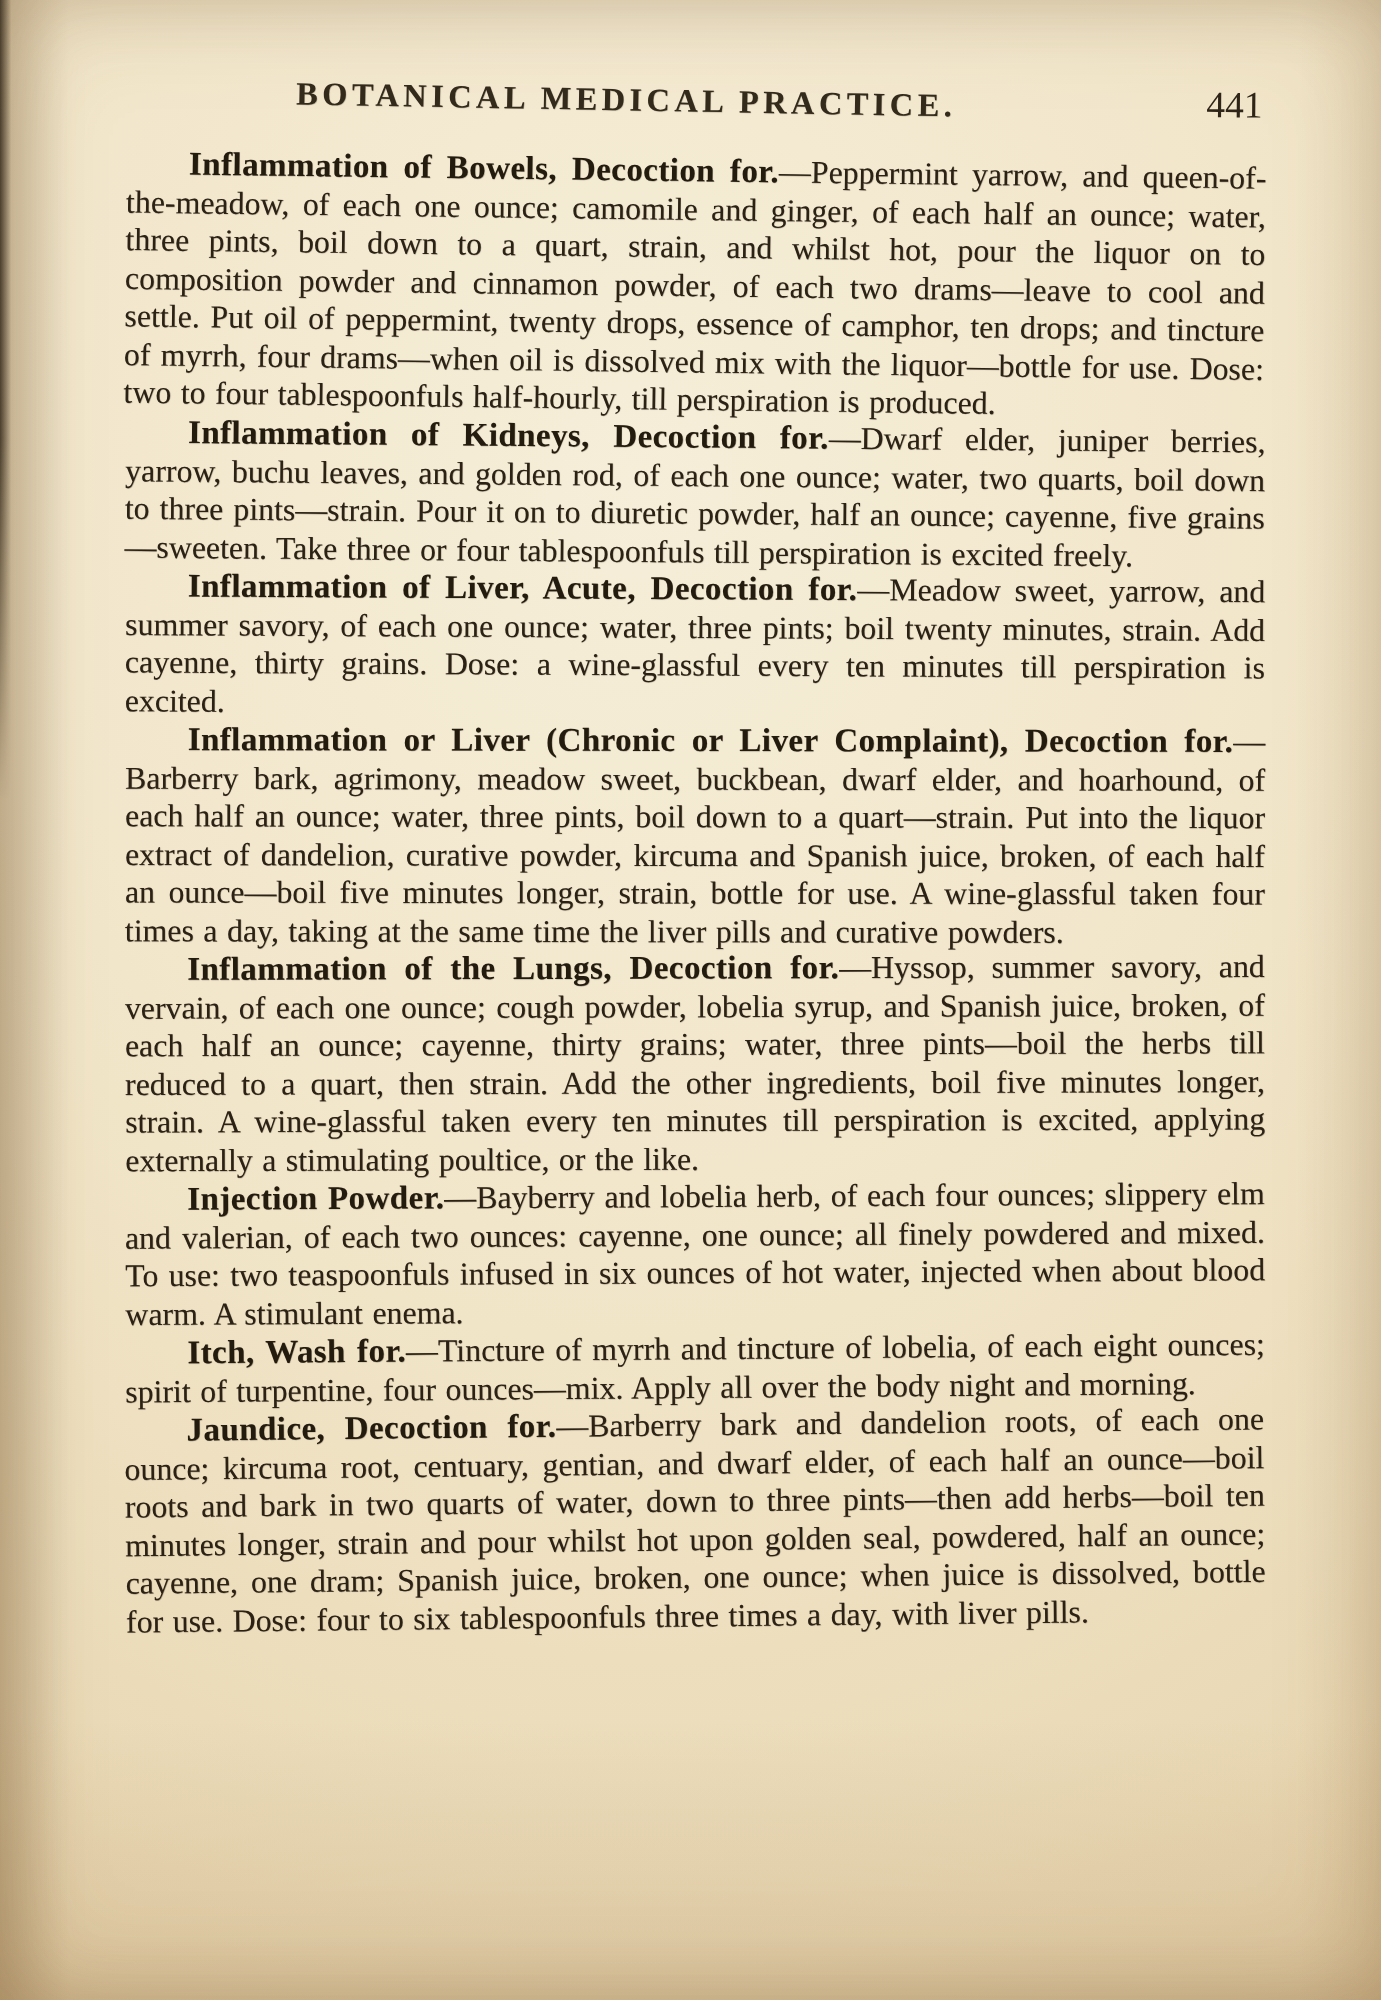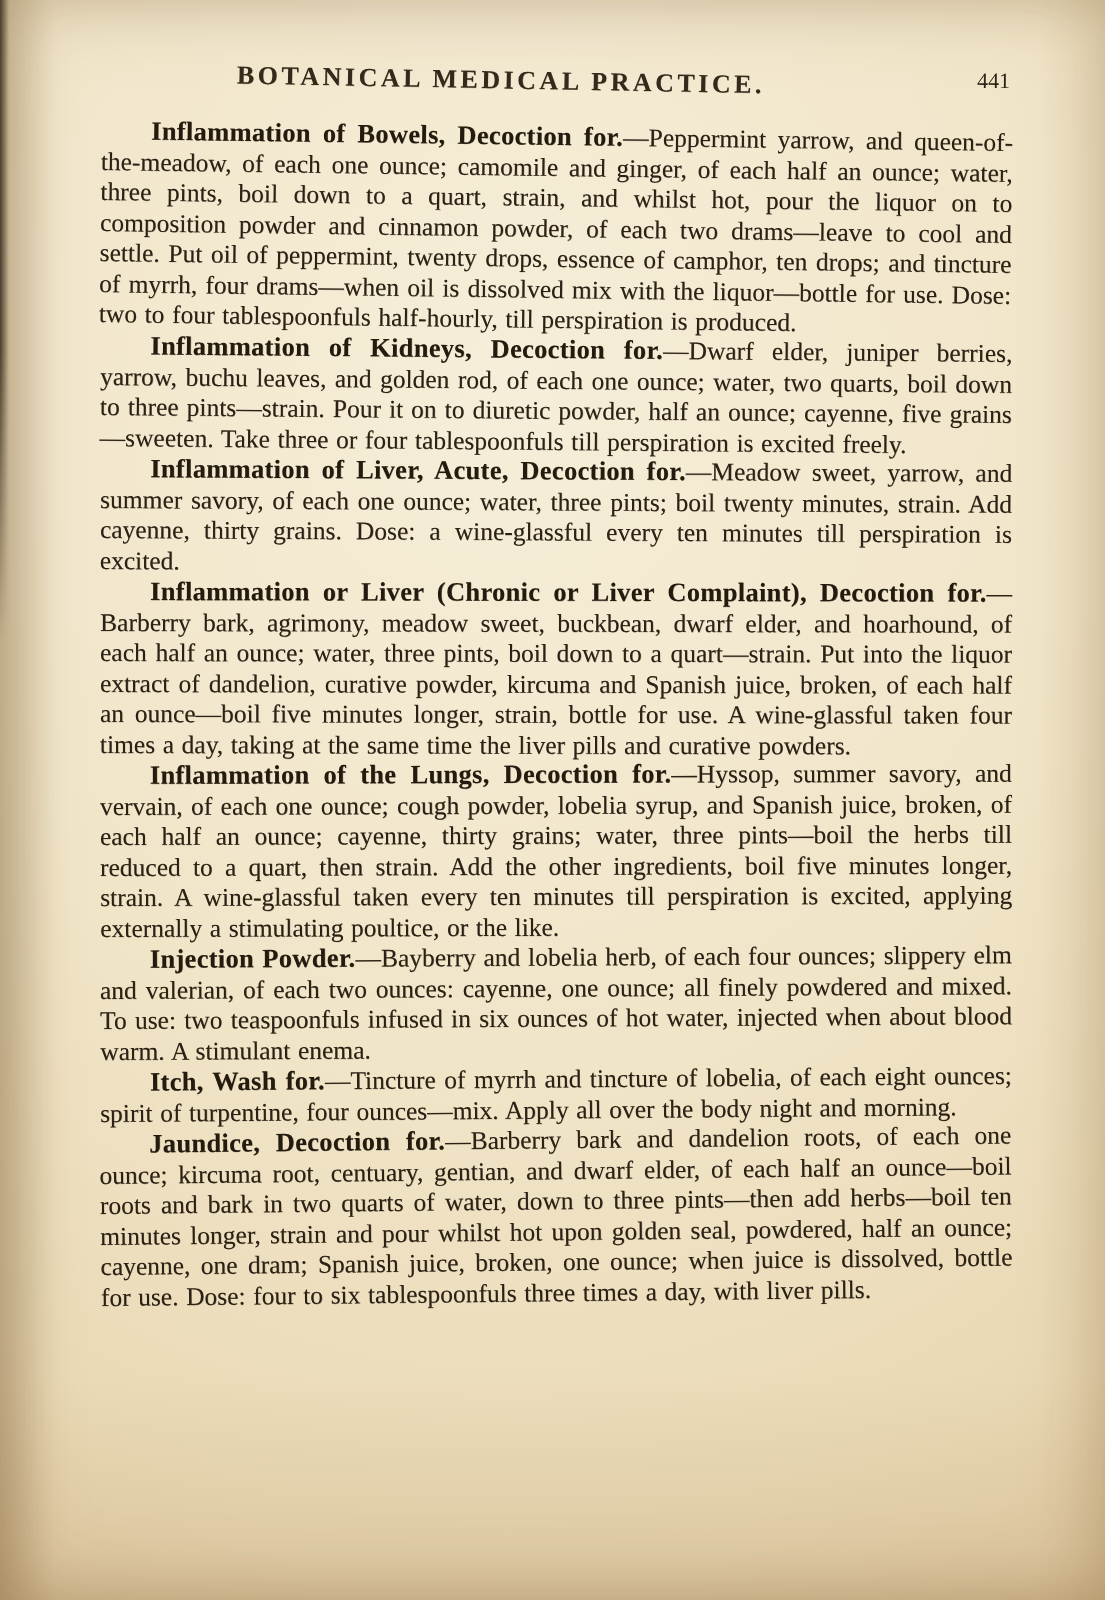--- a/index.html
+++ b/index.html
@@ -54,21 +54,21 @@
     font-weight: bold;
     color: #342a1b;
     transform: rotate(1.05deg);
     transform-origin: 0 50%;
     text-shadow: 0.4px 0.4px 0.6px rgba(52,42,27,0.35);
   }
   .page-number {
     position: absolute;
     right: 2px;
     top: 16px;
-    font-size: 22px;
+    font-size: 30px;
     color: #2e2418;
     transform: rotate(0.4deg);
   }
   .entries {
     margin-top: 1px;
   }
   p.entry {
     margin: 0;
     font-size: 25.5px;
     line-height: 30.5px;

